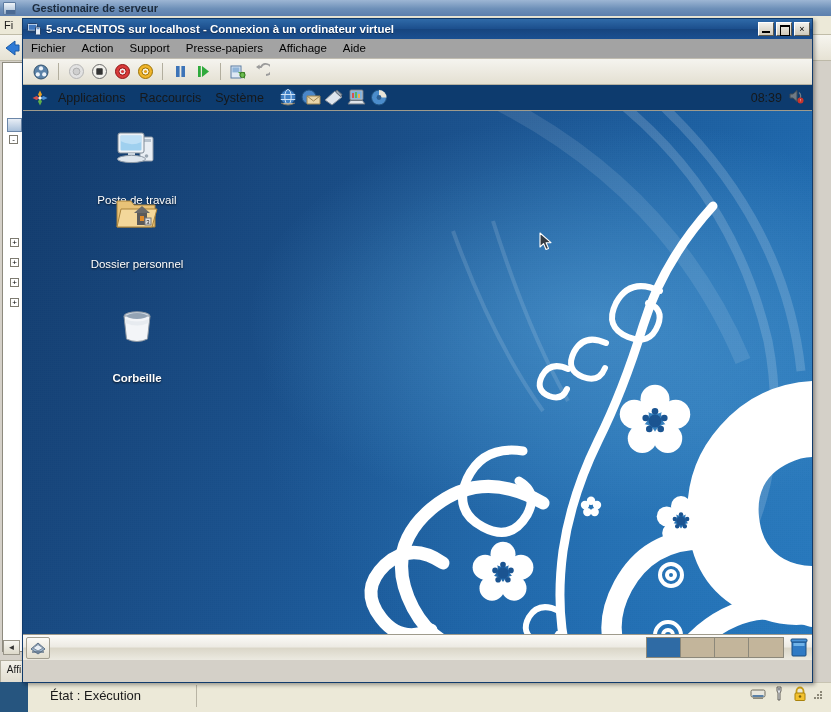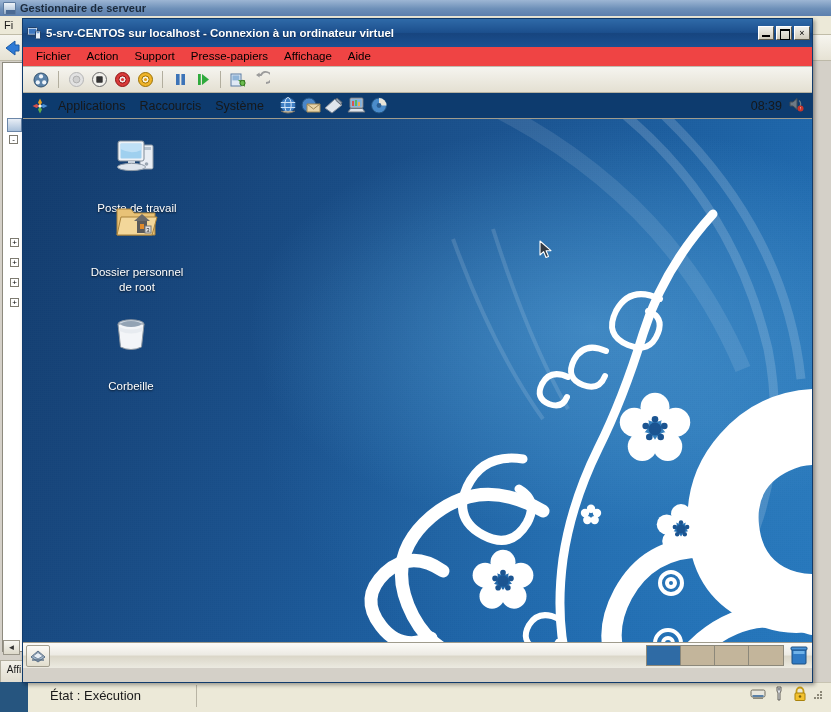--- a/index.html
+++ b/index.html
@@ -15,21 +15,21 @@
   
   #server-manager {
     position: absolute;
     left: 0; top: 0;
     width: 831px; height: 712px;
     background: #d4d0c8;
   }
   #sm-titlebar {
     position: absolute; left: 0; top: 0; width: 831px; height: 16px;
     background: linear-gradient(to bottom, #9db6d4 0%, #6d8fb8 55%, #5c7fae 100%);
-    display: flex; align-items: center; gap: 4px; padding-left: 3px;
+    display: flex; align-items: center; gap: 16px; padding-left: 3px;
     overflow: hidden;
   }
   #sm-titlebar .sm-title-text {
     font-size: 11px; color: #1b2a3c; font-weight: bold; white-space: nowrap;
   }
   .sm-icon-mmc {
     width: 13px; height: 13px; flex: 0 0 13px;
     background: linear-gradient(to bottom,#eef3f8 0%, #c7d6e6 50%, #8fa8c4 100%);
     border: 1px solid #5d7ba0; border-radius: 1px; position: relative;
   }
@@ -109,21 +109,21 @@
 
   
   #vmwin {
     position: absolute; left: 22px; top: 18px;
     width: 791px; height: 665px;
     background: #d4d0c8;
     border: 1px solid #103a6b;
     box-shadow: 2px 2px 4px rgba(0,0,0,0.35);
   }
   #vm-titlebar {
-    position: relative; height: 28px; width: 100%;
+    position: relative; height: 20px; width: 100%;
     background: linear-gradient(to bottom,#2f6aa8 0%, #1c4f8d 48%, #17457f 52%, #1b5091 100%);
     display: flex; align-items: center; padding: 0 2px 0 4px;
   }
   #vm-title-icon {
     width: 14px; height: 14px; flex: 0 0 14px; margin-right: 5px; position: relative;
   }
   #vm-title-text {
     font-size: 11.5px; font-weight: bold; color: #ffffff;
     white-space: nowrap; overflow: hidden; flex: 1 1 auto;
     text-shadow: 0 1px 0 rgba(0,0,0,0.4);
@@ -143,23 +143,22 @@
   }
   .vmbtn-min::after {
     content: ""; position: absolute; left: 3px; bottom: 2px; width: 8px; height: 2px; background: #000;
   }
   .vmbtn-max::after {
     content: ""; position: absolute; left: 3px; top: 2px; width: 8px; height: 8px;
     border: 1px solid #000; border-top-width: 2px;
   }
 
   #vm-menubar {
-    height: 20px; background: #ef4444;
+    height: 20px; background: #a3a3a3;
     display: flex; align-items: center; gap: 0px;
-    padding-left: 5px;
     border-bottom: 1px solid #c0bcb0;
   }
   #vm-menubar .menu-item {
     font-size: 11.5px; color: #000000; padding: 2px 8px 3px 8px; white-space: nowrap;
   }
   #vm-toolbar {
     height: 26px;
     background: linear-gradient(to bottom,#f5f4ef 0%, #e4e0d2 100%);
     border-bottom: 1px solid #b6b2a2;
     display: flex; align-items: center; gap: 3px; padding-left: 8px;
@@ -630,25 +629,24 @@
             <path d="M8 18 L44 18 L39 36 L4 36 Z" fill="#f3d79a" stroke="#a9823a"></path>
             <path d="M24 20 L34 20 L34 34 L24 34 Z" fill="#5a5a5a"></path>
             <path d="M29 15 L37 22 L21 22 Z" fill="#6a6a6a"></path>
             <rect x="27" y="25" width="4" height="5" fill="#e08a2a"></rect>
             <rect x="32" y="27" width="6" height="7" fill="#e3e3e3" stroke="#777"></rect>
             <text x="35" y="33" font-size="6" fill="#222" text-anchor="middle" font-family="Liberation Sans">3</text>
           </svg>
         </div>
         <div class="di-label">
           <div>Dossier personnel</div>
-          <div>de root</div>
         </div>
       </div>
 
-      <div class="desk-icon" style="left:54px; top:190px;">
+      <div class="desk-icon" style="left:60px; top:190px;font-weight:bold;">
         <div class="di-img">
           <svg width="48" height="44" viewBox="0 0 48 44">
             <ellipse cx="24" cy="11" rx="13" ry="4.2" fill="#cfd8e2" stroke="#8a95a1"></ellipse>
             <path d="M11 11 L13.5 34 Q24 39 34.5 34 L37 11 Z" fill="#f3f5f8" stroke="#8a95a1"></path>
             <ellipse cx="24" cy="11" rx="10" ry="3" fill="#93a3b4"></ellipse>
             <path d="M12 14 Q24 19 36 14 L35.4 18 Q24 23 12.6 18 Z" fill="#e3e8ee" opacity="0.8"></path>
           </svg>
         </div>
         <div class="di-label">Corbeille</div>
       </div>

